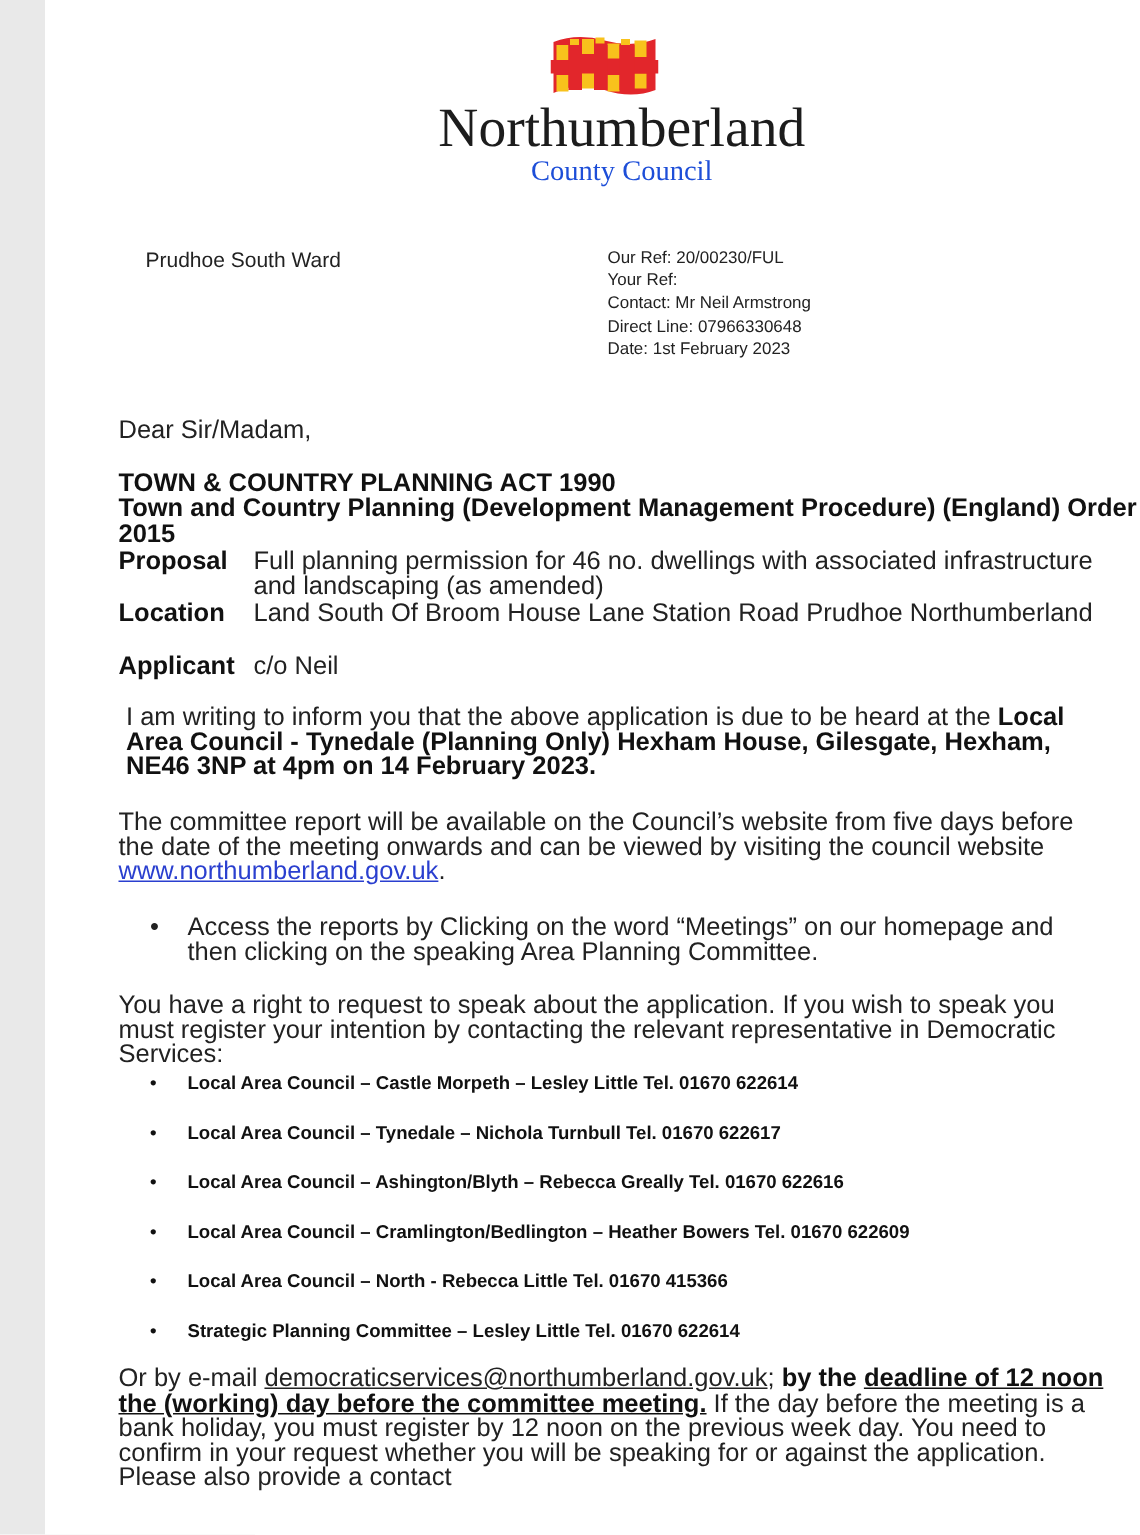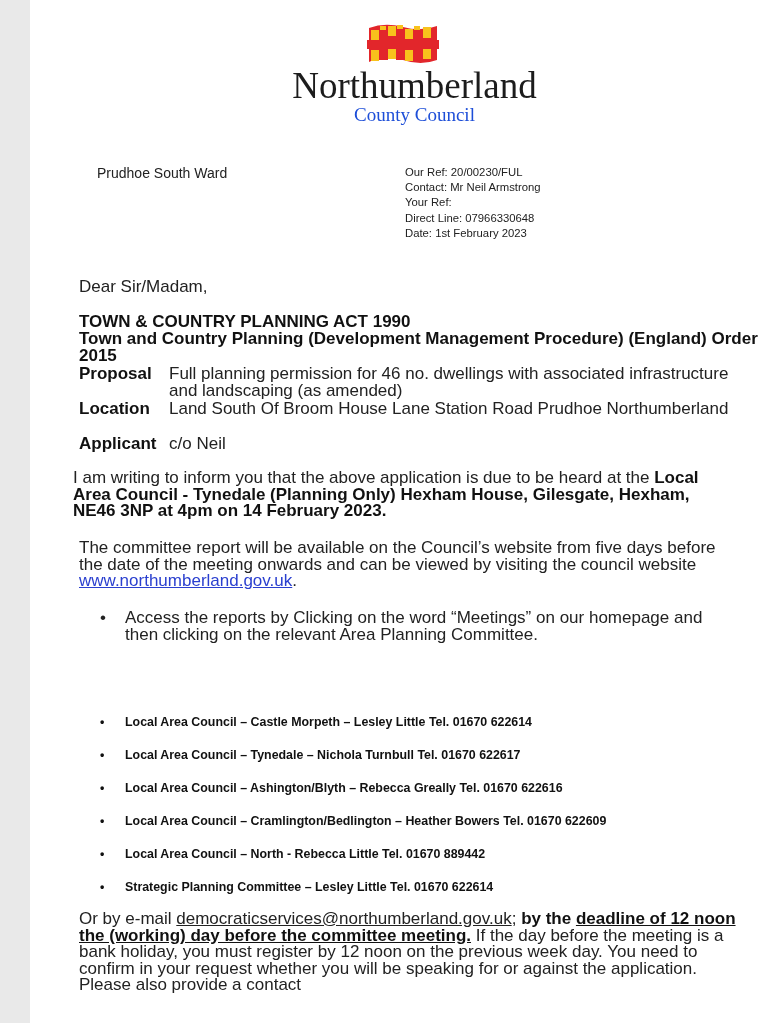--- a/index.html
+++ b/index.html
@@ -33,21 +33,21 @@
   .salutation { left: 49px; top: 279px; }
   .act1 { left: 49px; top: 314px; }
   .act2 { left: 49px; top: 331px; }
   .row-label { font-weight: bold; color: #111; }
   .proposal-label { left: 49px; top: 366px; }
   .proposal-val { left: 139px; top: 366px; width: 560px; }
   .location-label { left: 49px; top: 401px; }
   .location-val { left: 139px; top: 401px; }
   .applicant-label { left: 49px; top: 436px; }
   .applicant-val { left: 139px; top: 436px; }
-  .para1 { left: 43px; top: 470px; width: 660px; }
+  .para1 { left: 54px; top: 470px; width: 660px; }
   .para2 { left: 49px; top: 540px; width: 660px; }
   a.link { color: #2a3fcf; text-decoration: underline; }
   .bullet-row { left: 70px; width: 640px; }
   .bullet-dot { position: absolute; left: 0; top: 0; }
   .bullet-text { position: absolute; left: 25px; top: 0; width: 610px; }
   .access { top: 610px; }
   .para3 { left: 49px; top: 662px; width: 660px; }
   .contact-item { font-size: 12.4px; font-weight: bold; color: #111; line-height: 16px; }
   .para4 { left: 49px; top: 911px; width: 670px; }
   u.ul { text-decoration: underline; }
@@ -86,22 +86,22 @@
     </g>
   </svg>
 
   <div class="abs logo-name">Northumberland</div>
   <div class="abs logo-sub">County Council</div>
 
   <div class="abs ward">Prudhoe South Ward</div>
 
   <div class="abs refs">
     <div>Our Ref:  20/00230/FUL</div>
+    <div>Your Ref:</div>
     <div>Contact:  Mr Neil Armstrong</div>
-    <div>Your Ref:</div>
     <div>Direct Line:  07966330648</div>
     <div>Date:  1st February 2023</div>
   </div>
 
   <div class="abs txt salutation">Dear Sir/Madam,</div>
 
   <div class="abs txt b act1">TOWN &amp; COUNTRY PLANNING ACT 1990</div>
   <div class="abs txt b act2">Town and Country Planning (Development Management Procedure) (England) Order 2015</div>
 
   <div class="abs txt row-label proposal-label">Proposal</div>
@@ -116,43 +116,44 @@
   <div class="abs txt para1">
     <span>I am writing to inform you that the above application is due to be heard at the </span><b>Local Area Council - Tynedale (Planning Only) Hexham House, Gilesgate, Hexham, NE46 3NP at 4pm on  14 February 2023.</b>
   </div>
 
   <div class="abs txt para2">
     <span>The committee report will be available on the Council’s website from five days before the date of the meeting onwards and can be viewed by visiting the council website </span><a class="link" href="#">www.northumberland.gov.uk</a><span>.</span>
   </div>
 
   <div class="abs txt bullet-row access" style="height:34px;">
     <span class="bullet-dot">•</span>
-    <span class="bullet-text">Access the reports by Clicking on the word “Meetings” on our homepage and then clicking on the relevant Area Planning Committee.</span>
+    <span class="bullet-text">Access the reports by Clicking on the word “Meetings” on our homepage and then clicking on the speaking Area Planning Committee.</span>
   </div>
 
+  <div class="abs txt para3">You have a right to request to speak about the application. If you wish to speak you must register your intention by contacting the relevant representative in Democratic Services:</div>
 
   <div class="abs bullet-row contact-item" style="top:714px;">
     <span class="bullet-dot">•</span>
     <span class="bullet-text">Local Area Council – Castle Morpeth – Lesley Little Tel. 01670 622614</span>
   </div>
   <div class="abs bullet-row contact-item" style="top:747px;">
     <span class="bullet-dot">•</span>
     <span class="bullet-text">Local Area Council – Tynedale – Nichola Turnbull Tel. 01670 622617</span>
   </div>
   <div class="abs bullet-row contact-item" style="top:780px;">
     <span class="bullet-dot">•</span>
     <span class="bullet-text">Local Area Council – Ashington/Blyth – Rebecca Greally Tel. 01670 622616</span>
   </div>
   <div class="abs bullet-row contact-item" style="top:813px;">
     <span class="bullet-dot">•</span>
     <span class="bullet-text">Local Area Council – Cramlington/Bedlington – Heather Bowers Tel. 01670 622609</span>
   </div>
   <div class="abs bullet-row contact-item" style="top:846px;">
     <span class="bullet-dot">•</span>
-    <span class="bullet-text">Local Area Council – North - Rebecca Little Tel. 01670 889442</span>
+    <span class="bullet-text">Local Area Council – North - Rebecca Little Tel. 01670 415366</span>
   </div>
   <div class="abs bullet-row contact-item" style="top:879px;">
     <span class="bullet-dot">•</span>
     <span class="bullet-text">Strategic Planning Committee – Lesley Little Tel. 01670 622614</span>
   </div>
 
   <div class="abs txt para4">
     <span>Or by e-mail </span><a class="email-link" href="#">democraticservices@northumberland.gov.uk</a><span>; </span><b>by the </b><b><u class="ul">deadline of 12 noon the (working) day before the committee meeting.</u></b><span> If the day before the meeting is a bank holiday, you must register by 12 noon on the previous week day.  You need to confirm in your request whether you will be speaking for or against the application. Please also provide a contact</span>
   </div>
 

